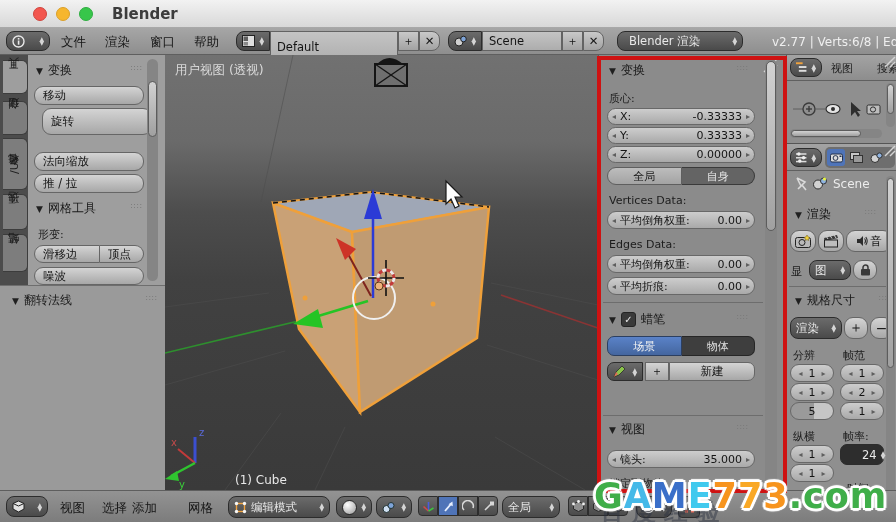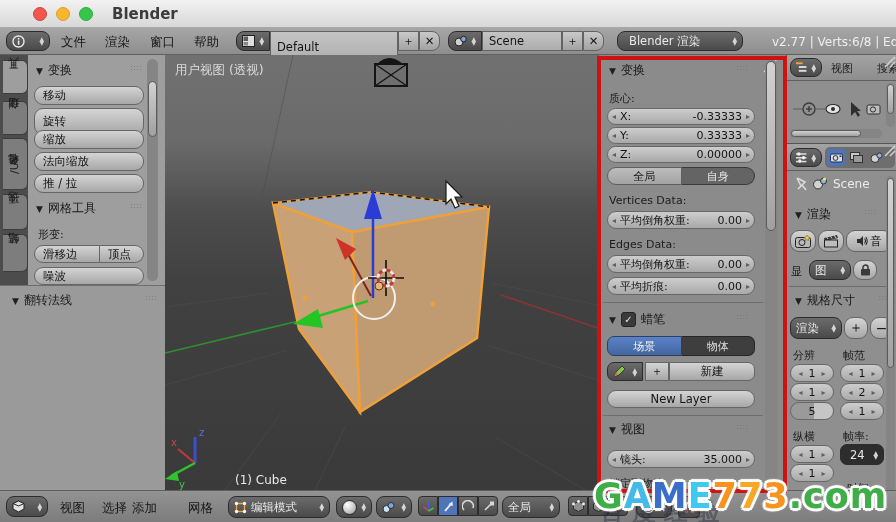--- a/index.html
+++ b/index.html
@@ -148,22 +148,21 @@
     <div class="abs vtab" style="top:179px;height:38px;">蜡笔</div>
   </div>
 
   <div class="abs toolshelf">
     <div class="abs phdr" style="left:8px;top:7px;">
       <span class="tri">▼</span>
       <span>变换</span>
     </div>
     <span class="abs grip" style="right:22px;top:9px;">∷∷</span>
     <div class="abs btn" style="left:6px;top:31px;width:110px;height:19px;">移动</div>
-    <div class="abs btn" style="left:6px;top:53px;width:110px;height:27px;">旋转</div>
-    <div class="abs btn" style="left:6px;top:75px;width:110px;height:19px;">缩放</div>
+    <div class="abs btn" style="left:14px;top:53px;width:110px;height:27px;">旋转</div>
     <div class="abs btn" style="left:6px;top:97px;width:110px;height:19px;">法向缩放</div>
     <div class="abs btn" style="left:6px;top:119px;width:110px;height:19px;">推 / 拉</div>
 
     <div class="abs phdr" style="left:8px;top:145px;">
       <span class="tri">▼</span>
       <span>网格工具</span>
     </div>
     <span class="abs grip" style="right:22px;top:147px;">∷∷</span>
     <span class="abs lbl" style="left:10px;top:172px;">形变:</span>
     <div class="abs btn" style="left:6px;top:190px;width:66px;height:18px;border-radius:9px 0 0 9px;">滑移边</div>
@@ -331,21 +330,20 @@
           <polygon points="1,12 3,7 5,9" fill="#e06a5a"></polygon>
         </svg>
       <span class="updn">
           <span>▲</span>
           <span>▼</span>
         </span>
     </div>
     <div class="abs btn" style="left:46px;top:307px;width:24px;height:19px;justify-content:center;border-radius:0;">＋</div>
     <div class="abs btn" style="left:70px;top:307px;width:86px;height:19px;justify-content:center;border-radius:0 7px 7px 0;">新建</div>
 
-    <div class="abs btn" style="left:8px;top:335px;width:148px;height:18px;justify-content:center;">New Layer</div>
 
     <div class="abs" style="left:4px;top:360px;width:160px;border-top:1px solid #6d6d6d;"></div>
 
     <div class="abs phdr" style="left:10px;top:366px;">
       <span class="tri">▼</span>
       <span>视图</span>
     </div>
     <span class="abs grip" style="left:138px;top:368px;">∷∷</span>
 
     <div class="abs cap" style="left:8px;top:395px;width:148px;height:18px;">
@@ -563,21 +561,21 @@
         <span style="margin:0 6px;">1</span>
         <span class="ar">▸</span>
       </div>
       <div class="abs cap" style="left:3px;top:320px;width:44px;height:18px;justify-content:center;">
         <span class="ar">◂</span>
         <span style="margin:0 6px;">1</span>
         <span class="ar">▸</span>
       </div>
 
       <div class="abs dk" style="left:53px;top:300px;width:44px;height:21px;background:#2d2d2d;border-radius:7px;">
-        <span style="margin-left:4px;">24</span>
+        <span style="margin-left:16px;">24</span>
         <span class="updn">
             <span>▲</span>
             <span>▼</span>
           </span>
       </div>
       <span class="abs lbl" style="left:60px;top:337px;">时间</span>
       <div class="abs cap" style="left:53px;top:343px;width:44px;height:18px;"></div>
 
       <div class="abs sbtrack" style="left:99px;top:32px;width:9px;height:330px;">
         <div class="abs sbthumb" style="left:1px;top:2px;width:7px;height:190px;"></div>

